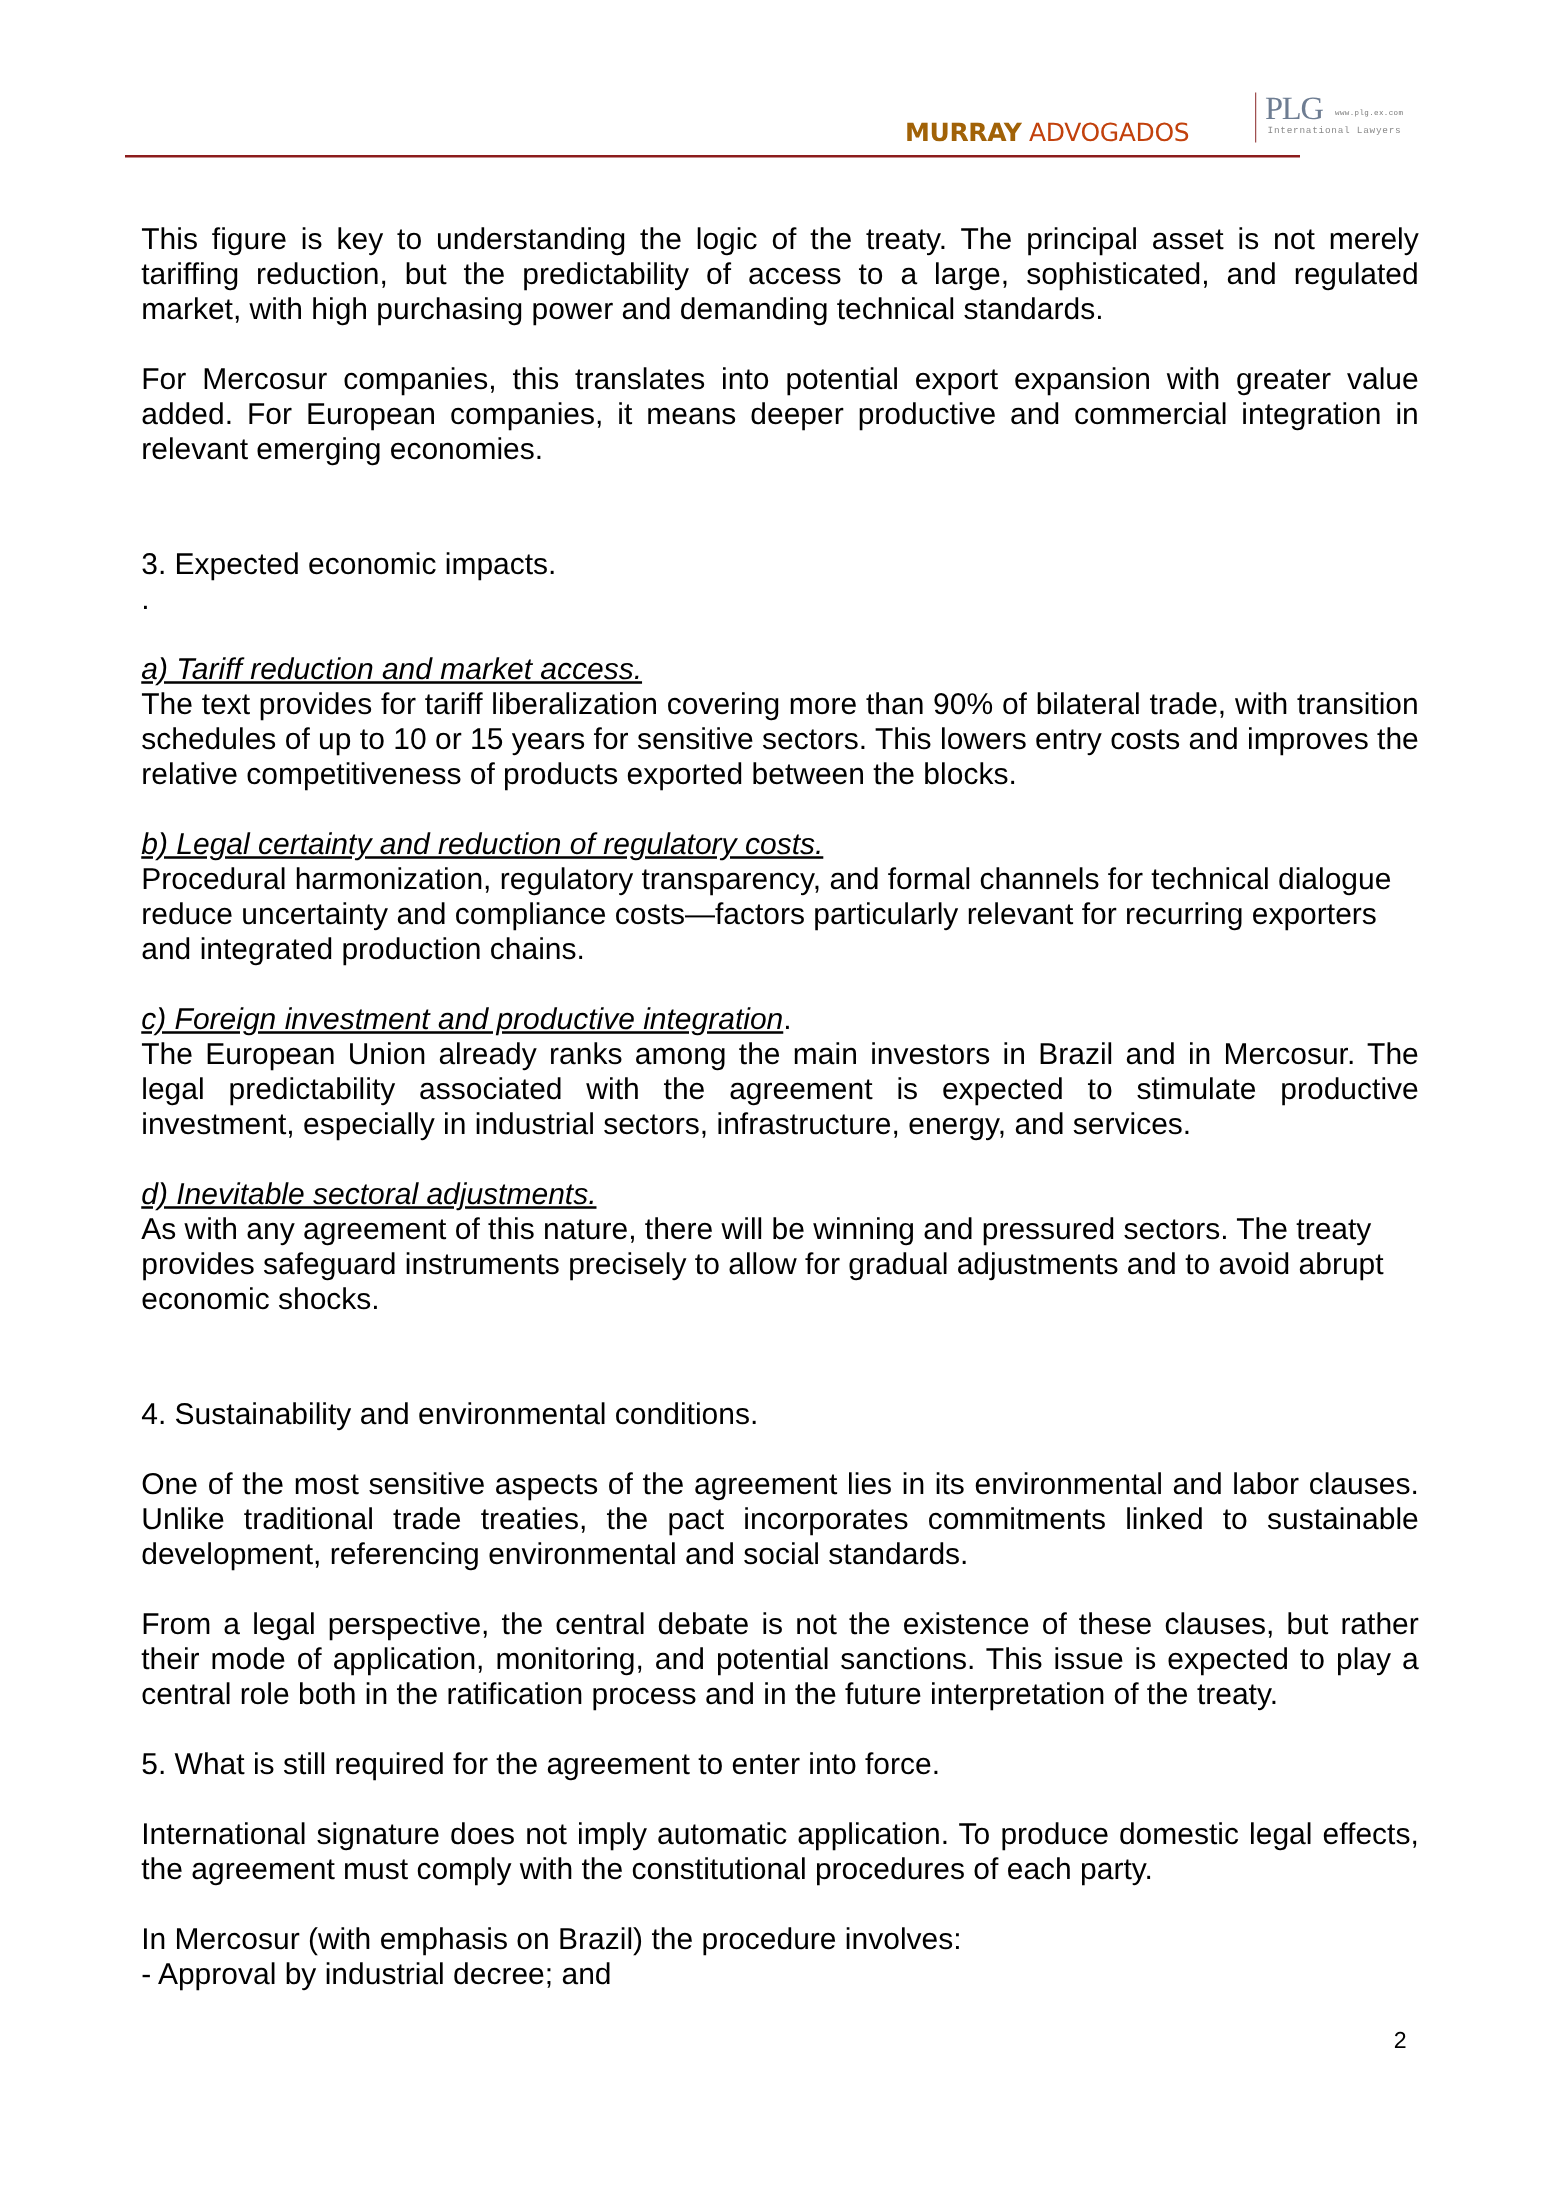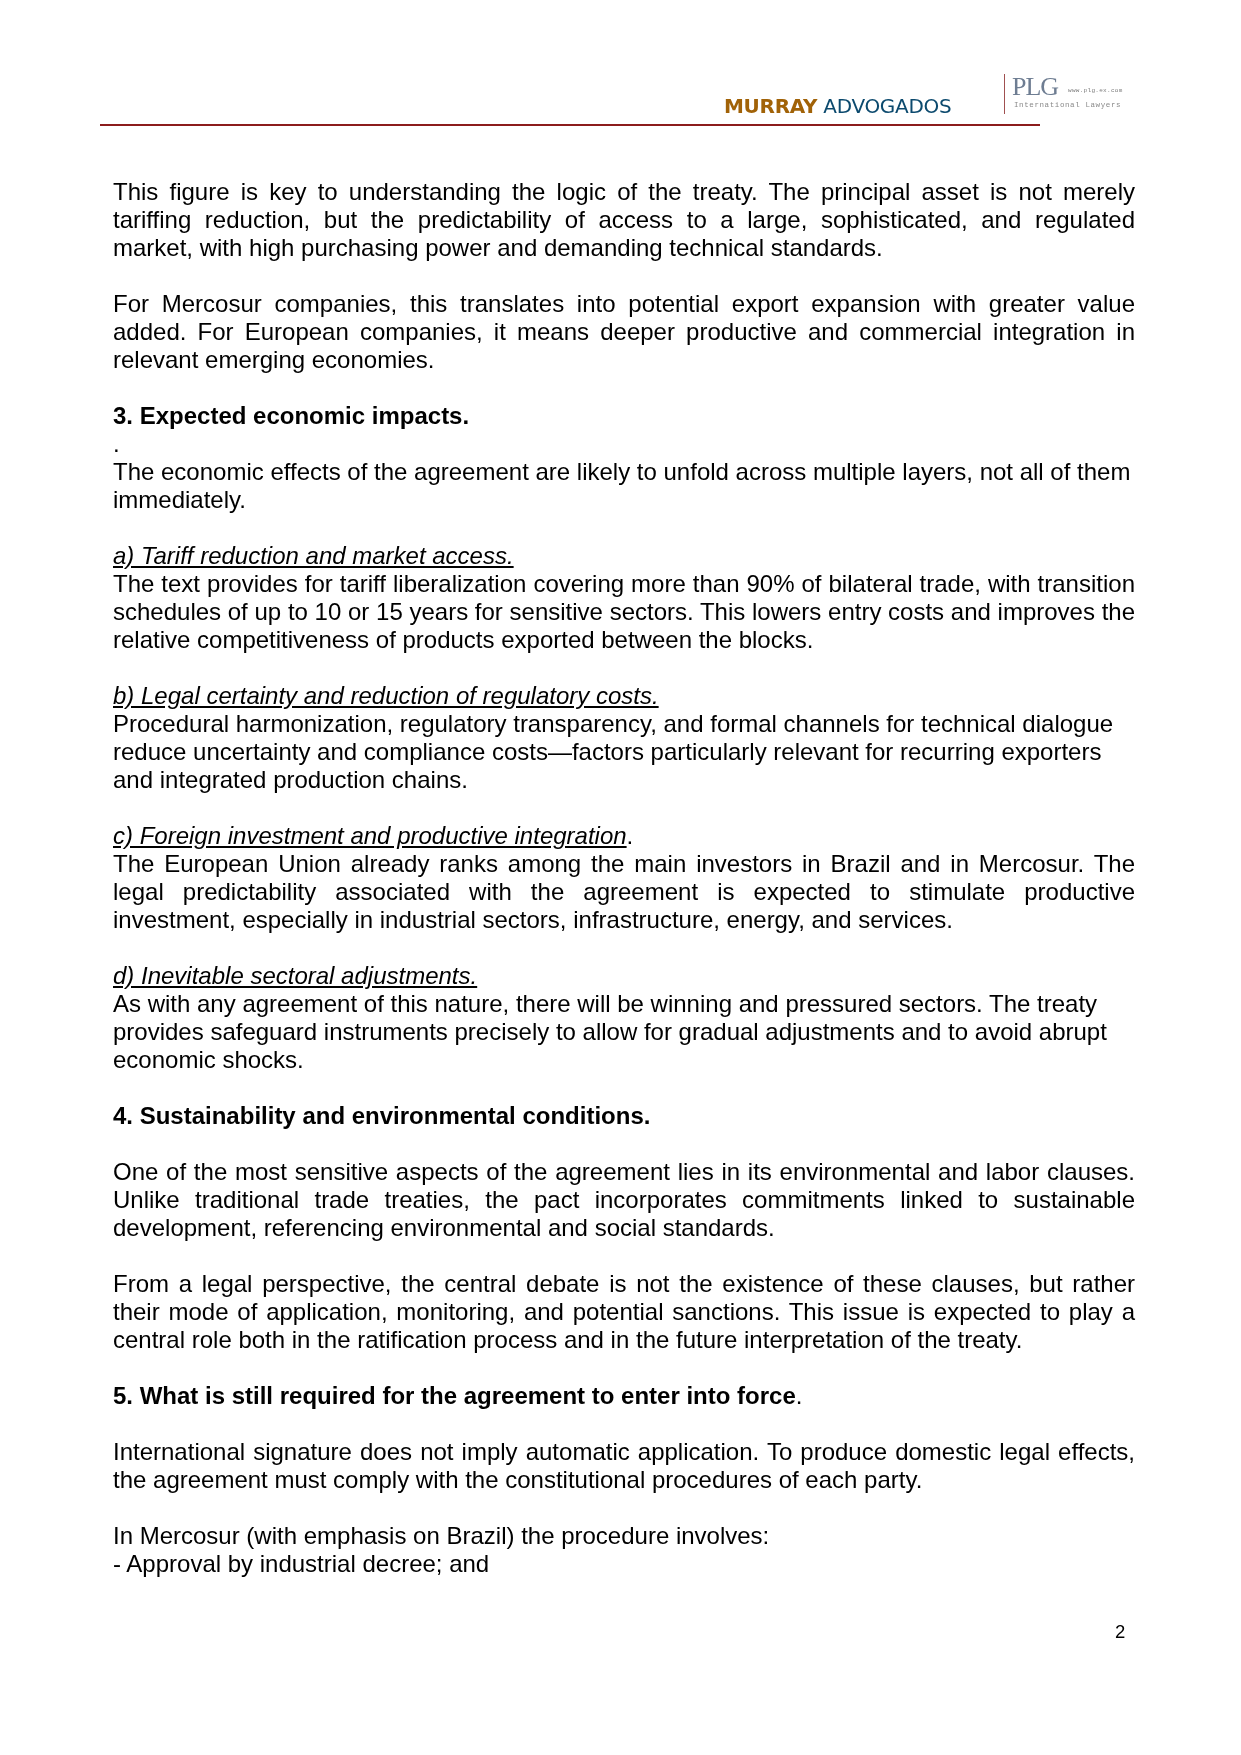--- a/index.html
+++ b/index.html
@@ -31,21 +31,21 @@
       font-size: 20px;
       letter-spacing: -0.3px;
       line-height: 24px;
       white-space: nowrap;
     }
     .brand .murray {
       color: #a16207;
       font-weight: bold;
     }
     .brand .advogados {
-      color: #0c4a6e;
+      color: #c2410c;
       font-weight: normal;
       margin-top: 19px;
     }
     .plg-divider {
       position: absolute;
       left: 1004px;
       top: 74px;
       width: 1px;
       height: 40px;
       background: #a05050;
@@ -110,21 +110,22 @@
       margin: 0;
       text-align: justify;
     }
     .content p.left {
       text-align: left;
     }
     .content .gap {
       height: 28px;
     }
     .content .h {
-      font-weight: bold;
+      font-weight: normal;
+      margin-top: 36px;
     }
     .content .u {
       text-decoration: underline;
       font-style: italic;
     }
     .page-number {
       position: absolute;
       left: 1115px;
       top: 1618px;
       font-family: "Liberation Sans", sans-serif;
@@ -151,21 +152,20 @@
 
 <div class="content">
 
   <p>This figure is key to understanding the logic of the treaty. The principal asset is not merely tariffing reduction, but the predictability of access to a large, sophisticated, and regulated market, with high purchasing power and demanding technical standards.</p>
   <div class="gap"></div>
   <p>For Mercosur companies, this translates into potential export expansion with greater value added. For European companies, it means deeper productive and commercial integration in relevant emerging economies.</p>
   <div class="gap"></div>
 
   <p class="left h">3. Expected economic impacts.</p>
   <p class="left">.</p>
-  <p class="left">The economic effects of the agreement are likely to unfold across multiple layers, not all of them immediately.</p>
   <div class="gap"></div>
 
   <p class="left">
     <span class="u">a) Tariff reduction and market access.</span><span></span>
   </p>
   <p>The text provides for tariff liberalization covering more than 90% of bilateral trade, with transition schedules of up to 10 or 15 years for sensitive sectors. This lowers entry costs and improves the relative competitiveness of products exported between the blocks.</p>
   <div class="gap"></div>
 
   <p class="left">
     <span class="u">b) Legal certainty and reduction of regulatory costs.</span><span></span>

